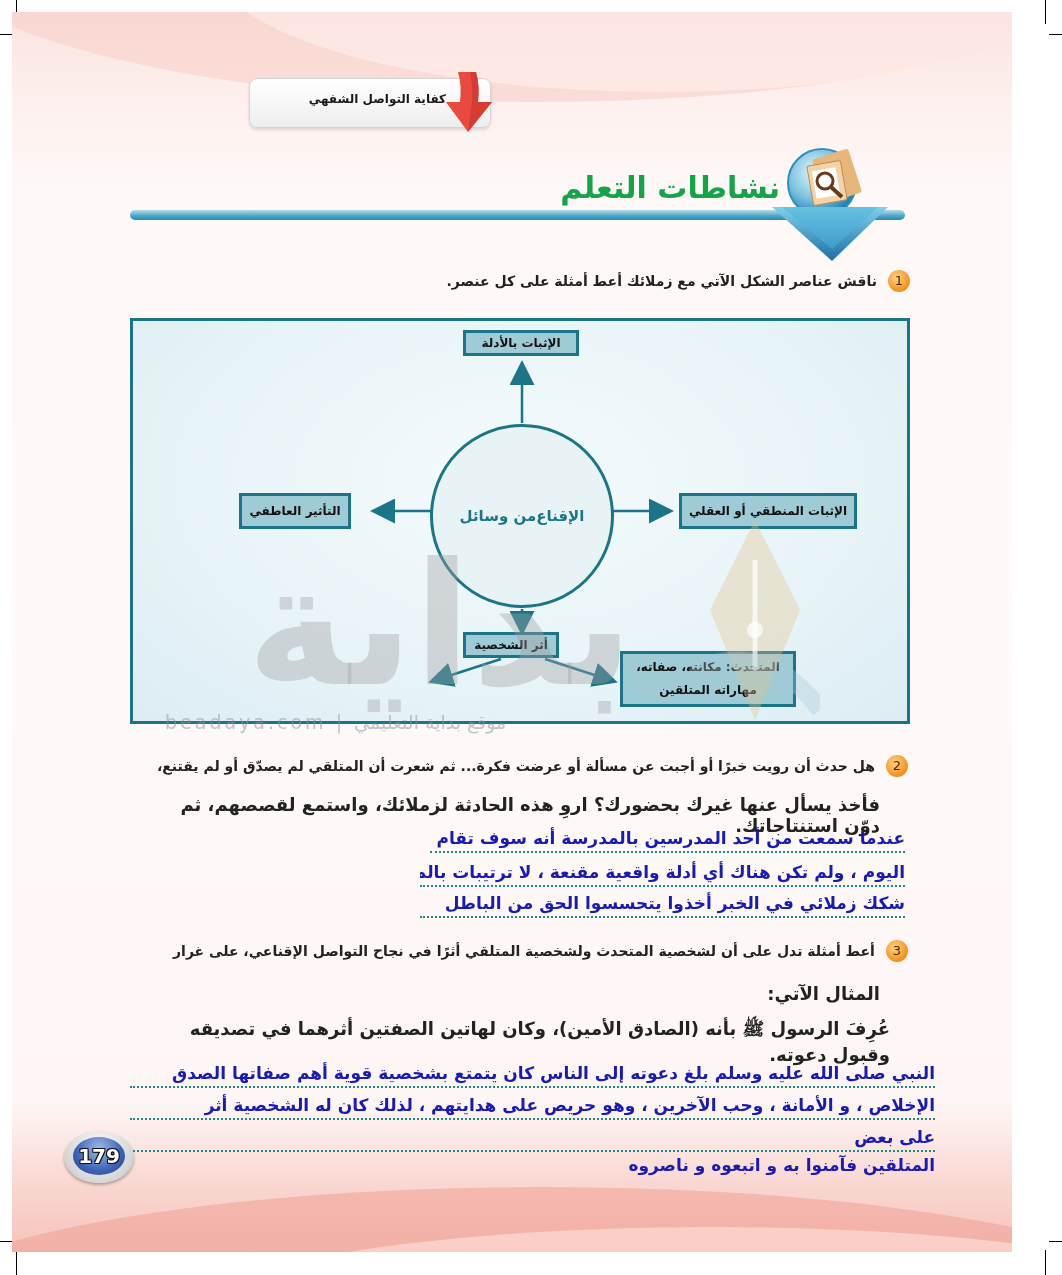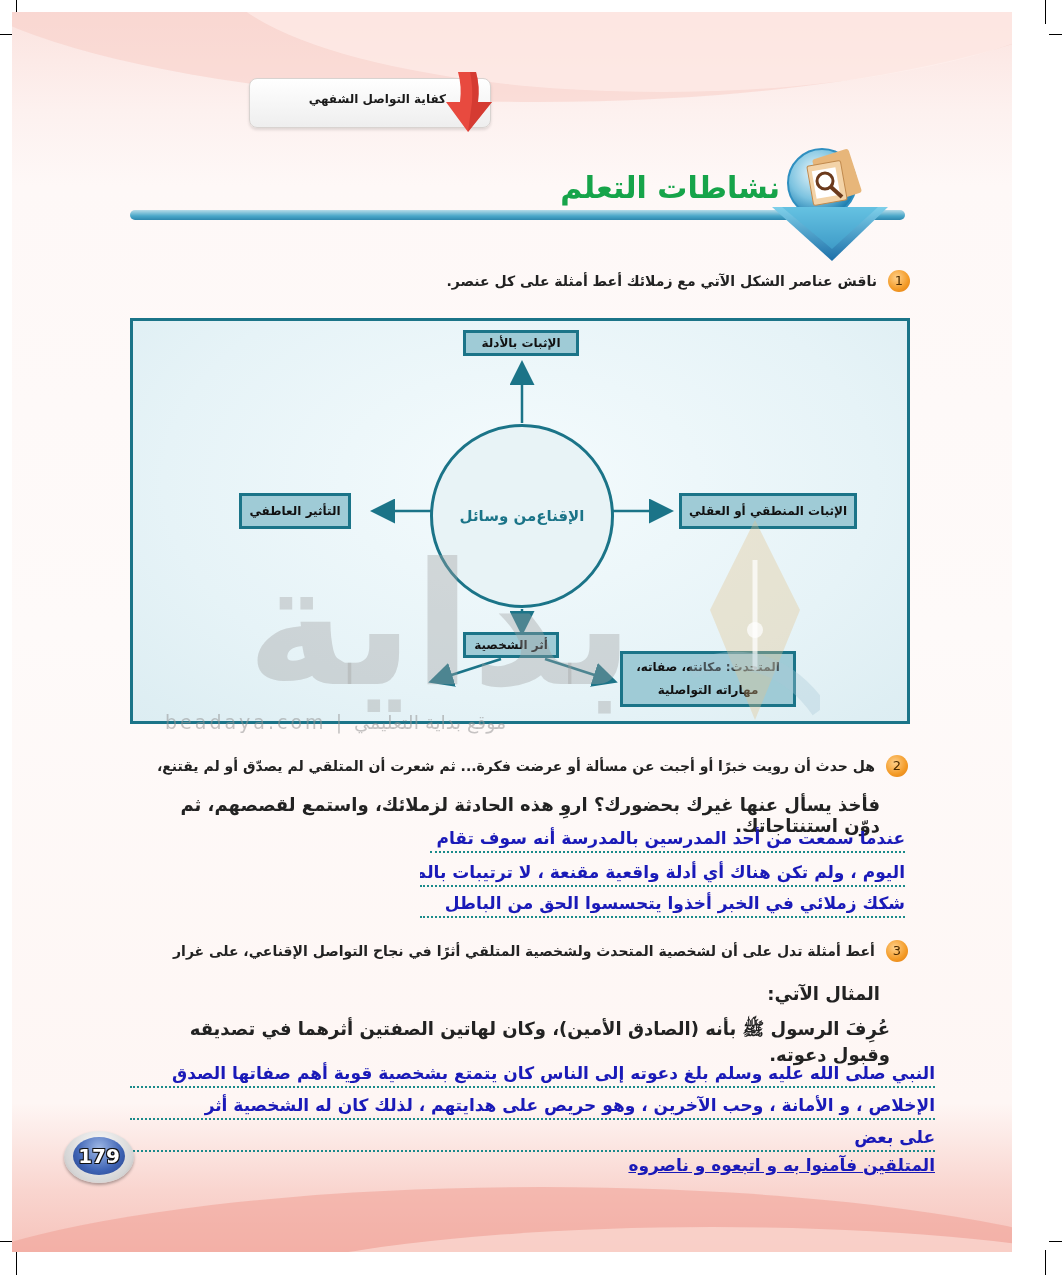--- a/index.html
+++ b/index.html
@@ -193,21 +193,21 @@
 
   <div class="center-circle">
     <div class="center-line">من وسائل</div>
     <div class="center-line">الإقناع</div>
   </div>
 
   <div class="node" style="left:330px;top:311px;width:96px;height:26px;">أثر الشخصية</div>
 
   <div class="node" style="left:487px;top:330px;width:176px;height:56px;flex-direction:column;">
     <span>المتحدث: مكانته، صفاته،</span>
-    <span>مهاراته التواصلية</span>
+    <span>مهاراته المتلقين</span>
   </div>
 </div>
 
 <div class="watermark-big">بداية</div>
 <svg class="watermark-pen" viewBox="0 0 130 200">
   <path d="M65 0 L110 90 L65 200 L20 90 Z" fill="rgba(226,196,140,0.35)"></path>
   <line x1="65" y1="40" x2="65" y2="150" stroke="rgba(255,255,255,0.7)" stroke-width="5"></line>
   <circle cx="65" cy="110" r="8" fill="rgba(255,255,255,0.7)"></circle>
   <path d="M0 150 Q80 120 130 190" fill="none" stroke="rgba(170,200,215,0.35)" stroke-width="18"></path>
 </svg>
@@ -226,17 +226,17 @@
 <div class="q-row" style="left:150px;top:940px;width:758px;">
   <span class="q-num">3</span>
   <span class="q-text">أعط أمثلة تدل على أن لشخصية المتحدث ولشخصية المتلقي أثرًا في نجاح التواصل الإقناعي، على غرار</span>
 </div>
 <div class="q-line" style="left:500px;top:983px;width:380px;">المثال الآتي:</div>
 <div class="q-line" style="left:160px;top:1018px;width:730px;">عُرِفَ الرسول ﷺ بأنه (الصادق الأمين)، وكان لهاتين الصفتين أثرهما في تصديقه وقبول دعوته.</div>
 
 <div class="answer-line" style="left:130px;top:1058px;width:805px;">النبي صلى الله عليه وسلم بلغ دعوته إلى الناس كان يتمتع بشخصية قوية أهم صفاتها الصدق</div>
 <div class="answer-line" style="left:130px;top:1090px;width:805px;">الإخلاص ، و الأمانة ، وحب الآخرين ، وهو حريص على هدايتهم ، لذلك كان له الشخصية أثر</div>
 <div class="answer-line" style="left:130px;top:1122px;width:805px;">على بعض</div>
-<div class="answer-line" style="left:530px;top:1150px;width:405px;border-bottom:none;text-decoration:underline;">المتلقين فآمنوا به و اتبعوه و ناصروه</div>
+<div class="answer-line" style="left:530px;top:1150px;width:405px;border-bottom:none;">المتلقين فآمنوا به و اتبعوه و ناصروه</div>
 
 <div class="page-badge">
   <div class="page-badge-inner">179</div>
 </div>
 
 </body></html>

